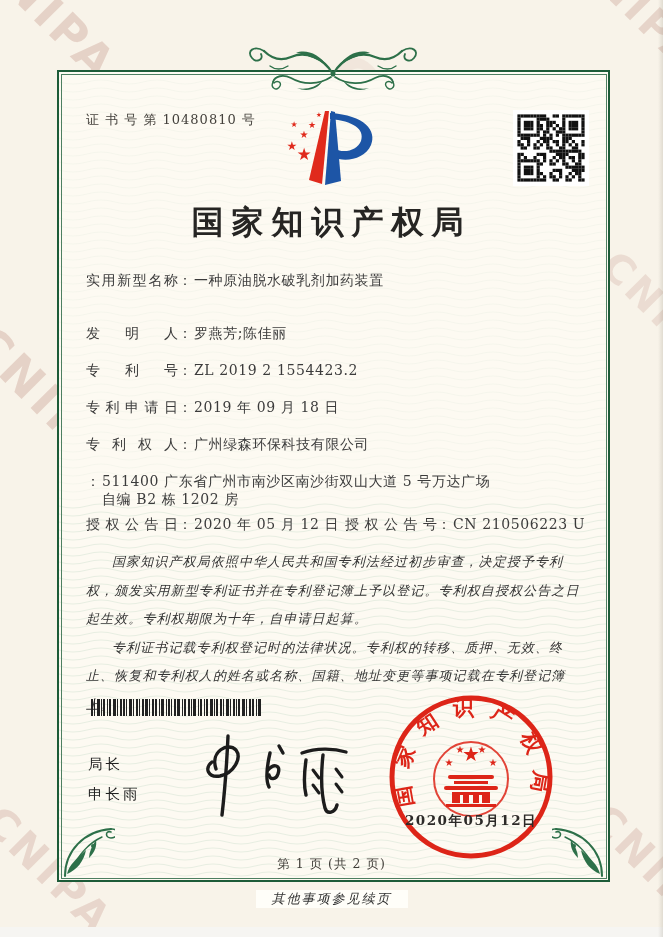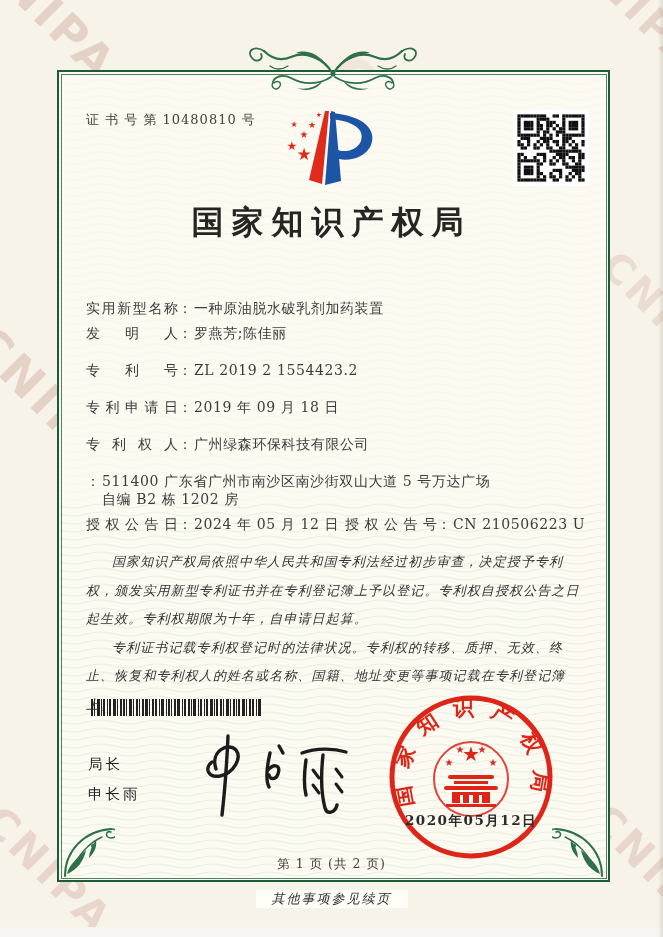--- a/index.html
+++ b/index.html
@@ -497,21 +497,21 @@
       <rect x="39.6" y="68.4" width="3.2" height="3.2" fill="#111"></rect>
       <rect x="42.800000000000004" y="68.4" width="3.2" height="3.2" fill="#111"></rect>
       <rect x="52.4" y="68.4" width="3.2" height="3.2" fill="#111"></rect>
       <rect x="55.6" y="68.4" width="3.2" height="3.2" fill="#111"></rect>
       <rect x="65.2" y="68.4" width="3.2" height="3.2" fill="#111"></rect>
       <rect x="68.4" y="68.4" width="3.2" height="3.2" fill="#111"></rect>
     </svg>
 
   <div class="abs title">国家知识产权局</div>
 
-  <div class="abs field" style="top:300px;align-items:flex-end;">
+  <div class="abs field" style="top:272px;align-items:flex-end;">
     <span class="flabel">实用新型名称</span>
       <span class="fcolon">：</span>
     <span class="fvalue">一种原油脱水破乳剂加药装置</span>
   </div>
   <div class="abs field" style="top:325px;">
     <span class="flabel">发明人</span>
       <span class="fcolon">：</span>
     <span class="fvalue">罗燕芳;陈佳丽</span>
   </div>
   <div class="abs field" style="top:362px;">
@@ -532,21 +532,21 @@
   <div class="abs field" style="top:473px;">
       <span class="fcolon">：</span>
     <span class="fvalue" style="width:390px;">
       <span>511400 广东省广州市南沙区南沙街双山大道 5 号万达广场</span><br>
       <span>自编 B2 栋 1202 房</span>
     </span>
   </div>
   <div class="abs field" style="top:516px;">
     <span class="flabel">授权公告日</span>
       <span class="fcolon">：</span>
-    <span class="fvalue">2024 年 05 月 12 日</span>
+    <span class="fvalue">2020 年 05 月 12 日</span>
   </div>
   <div class="abs field" style="top:516px;left:345px;">
     <span class="flabel">授权公告号</span>
       <span class="fcolon">：</span>
     <span class="fvalue">CN 210506223 U</span>
   </div>
 
   <div class="abs paras">
     <p>国家知识产权局依照中华人民共和国专利法经过初步审查，决定授予专利权，颁发实用新型专利证书并在专利登记簿上予以登记。专利权自授权公告之日起生效。专利权期限为十年，自申请日起算。</p>
     <p>专利证书记载专利权登记时的法律状况。专利权的转移、质押、无效、终止、恢复和专利权人的姓名或名称、国籍、地址变更等事项记载在专利登记簿上。</p>

